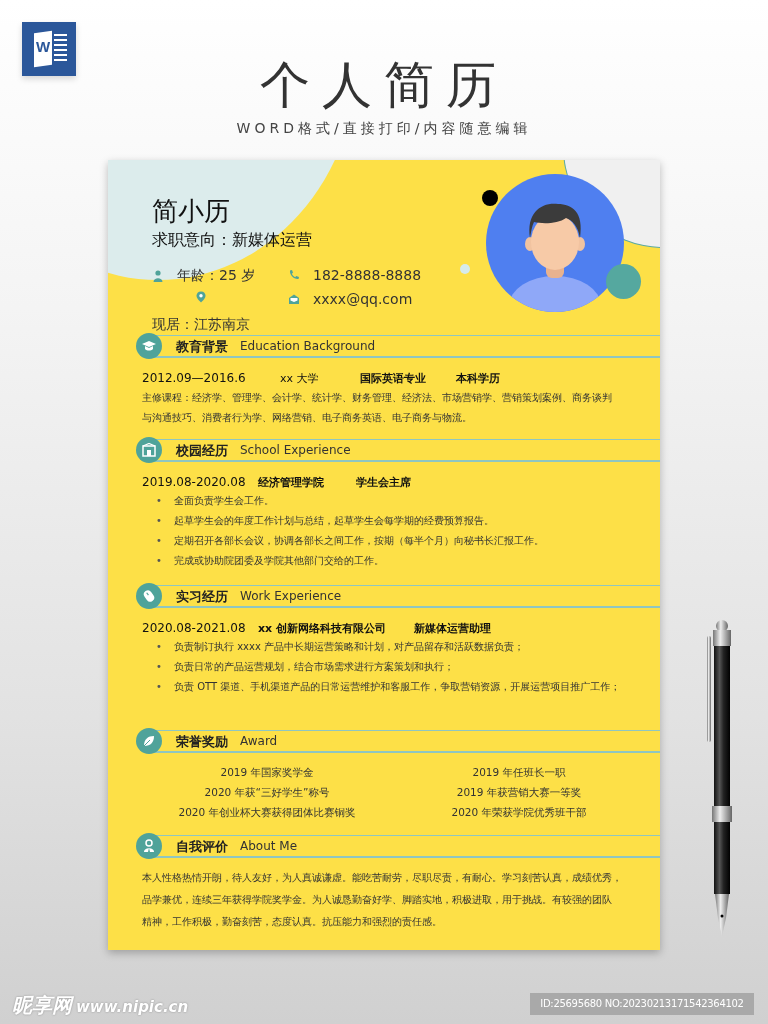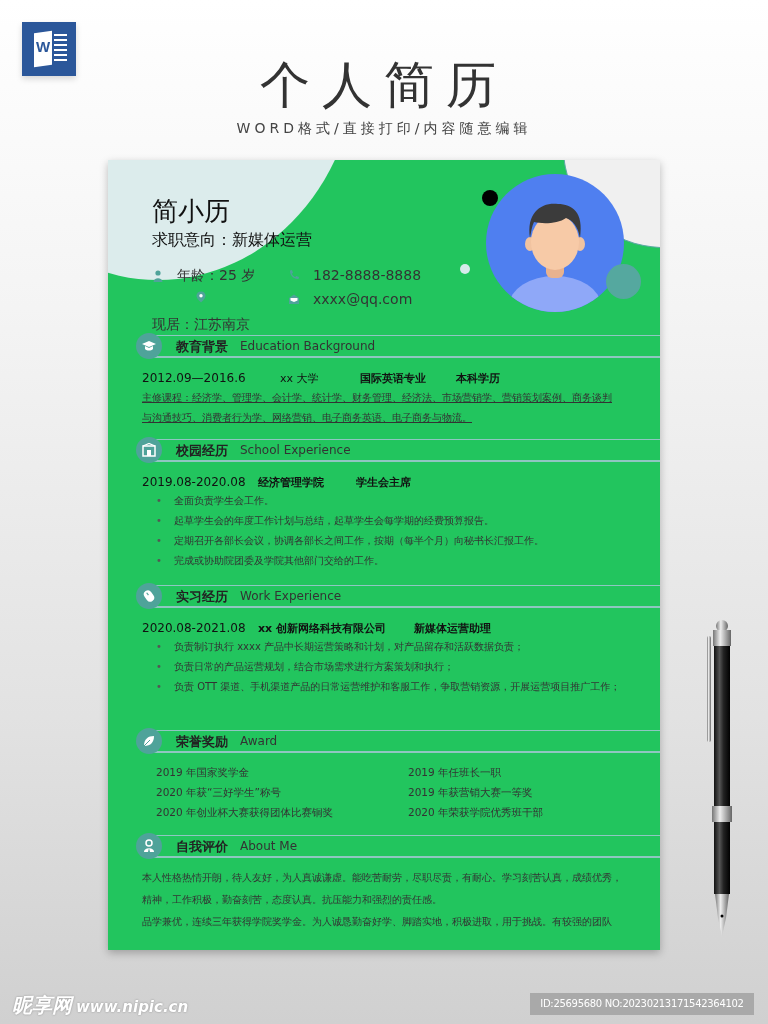--- a/index.html
+++ b/index.html
@@ -29,21 +29,21 @@
     position: absolute; left: 0; width: 768px; top: 52px; text-align: center;
     font-size: 50px; letter-spacing: 12px; color: #333; font-weight: normal;
   }
   .subtitle {
     position: absolute; left: 0; width: 768px; top: 120px; text-align: center;
     font-size: 14px; letter-spacing: 4px; color: #444;
   }
 
   .card {
     position: absolute; left: 108px; top: 160px; width: 552px; height: 790px;
-    background: #22c55e; box-shadow: 0 3px 8px rgba(0,0,0,0.25); overflow: hidden;
+    background: #fde047; box-shadow: 0 3px 8px rgba(0,0,0,0.25); overflow: hidden;
   }
   .blob {
     position: absolute; left: -150px; top: -330px; width: 400px; height: 450px;
     border-radius: 50%; background: #dcecec;
   }
   .blob-right {
     position: absolute; left: 455px; top: -40px; width: 200px; height: 128px;
     background: #f0f0f0; border-radius: 0 0 0 100px; border-left: 1px solid #5aa9a3; border-bottom: 1px solid #5aa9a3;
   }
   .dot-black { position: absolute; left: 374px; top: 30px; width: 16px; height: 16px; border-radius: 50%; background: #000; }
@@ -173,21 +173,21 @@
       </div>
       <div class="cn">教育背景</div>
       <div class="en">Education Background</div>
     </div>
     <div class="row1" style="margin-left:6px;">
       <span style="width:138px;">2012.09—2016.6</span>
       <span style="width:80px; font-size:11px;">xx 大学</span>
       <span style="width:96px; font-size:11px; font-weight:bold;">国际英语专业</span>
       <span style="font-size:11px; font-weight:bold;">本科学历</span>
     </div>
-    <div class="desc" style="margin-left:6px; margin-top:1px;text-decoration:underline;">
+    <div class="desc" style="margin-left:6px; margin-top:1px;">
       <div>主修课程：经济学、管理学、会计学、统计学、财务管理、经济法、市场营销学、营销策划案例、商务谈判</div>
       <div>与沟通技巧、消费者行为学、网络营销、电子商务英语、电子商务与物流。</div>
     </div>
   </div>
 
   <div class="section" style="top:277px;">
     <div class="sec-head">
       <div class="bar"></div>
       <div class="circ">
         <svg width="14" height="14" viewBox="0 0 14 14">
@@ -241,21 +241,21 @@
       <div class="bar"></div>
       <div class="circ">
         <svg width="14" height="14" viewBox="0 0 14 14">
             <path d="M2 12 C2 5 6 2 12 2 C12 8 9 12 2 12 Z" fill="#fff"></path>
             <line x1="2" y1="12" x2="8" y2="6" stroke="#4fa39a" stroke-width="1"></line>
           </svg>
       </div>
       <div class="cn">荣誉奖励</div>
       <div class="en">Award</div>
     </div>
-    <div class="awards" style="margin-left:20px;">
+    <div class="awards" style="margin-left:5px;text-align:center;">
       <div>2019 年国家奖学金</div>
       <div>2019 年任班长一职</div>
       <div>2020 年获“三好学生”称号</div>
       <div>2019 年获营销大赛一等奖</div>
       <div>2020 年创业杯大赛获得团体比赛铜奖</div>
       <div>2020 年荣获学院优秀班干部</div>
     </div>
   </div>
 
   <div class="section" style="top:673px;">
@@ -266,22 +266,22 @@
             <circle cx="7" cy="4" r="3" fill="none" stroke="#fff" stroke-width="1.5"></circle>
             <path d="M2 13 C2 8 12 8 12 13 Z" fill="#fff"></path>
             <path d="M7 9 L6 13 L8 13 Z" fill="#4fa39a"></path>
           </svg>
       </div>
       <div class="cn">自我评价</div>
       <div class="en">About Me</div>
     </div>
     <div class="about" style="margin-left:6px;">
       <div>本人性格热情开朗，待人友好，为人真诚谦虚。能吃苦耐劳，尽职尽责，有耐心。学习刻苦认真，成绩优秀，</div>
+      <div>品学兼优，连续三年获得学院奖学金。为人诚恳勤奋好学、脚踏实地，积极进取，用于挑战。有较强的团队</div>
       <div>精神，工作积极，勤奋刻苦，态度认真。抗压能力和强烈的责任感。</div>
-      <div>品学兼优，连续三年获得学院奖学金。为人诚恳勤奋好学、脚踏实地，积极进取，用于挑战。有较强的团队</div>
     </div>
   </div>
 </div>
 
 <svg class="pen" viewBox="0 0 30 320">
   <defs>
     <linearGradient id="barrel" x1="0" x2="1">
       <stop offset="0" stop-color="#111"></stop>
         <stop offset="0.35" stop-color="#555"></stop>
         <stop offset="0.6" stop-color="#222"></stop>

